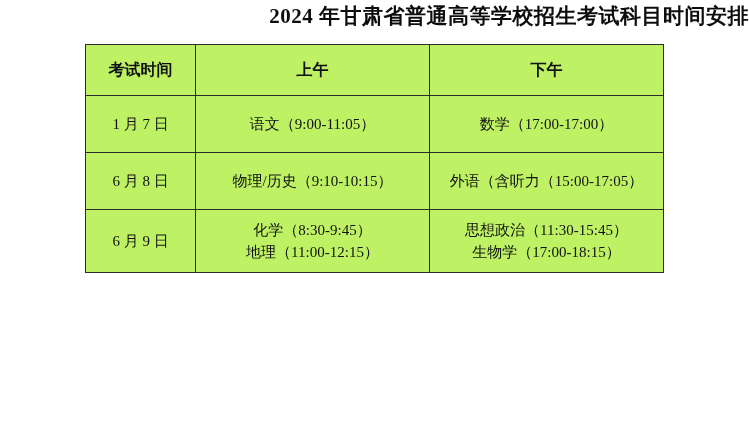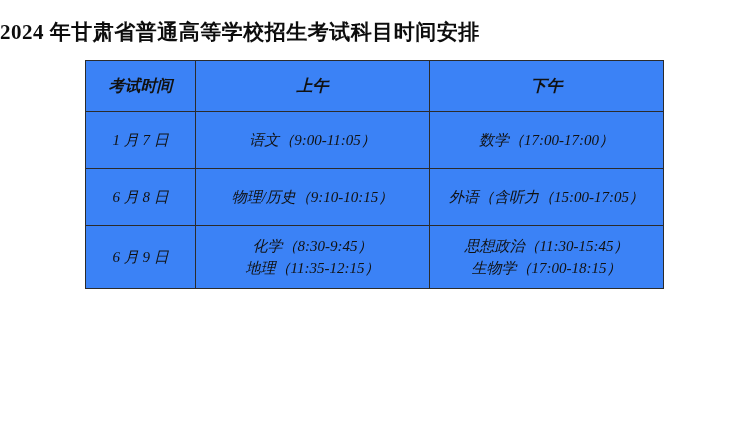--- a/index.html
+++ b/index.html
@@ -14,38 +14,37 @@
     color: #111111;
     overflow: hidden;
   }
   .page {
     position: relative;
     width: 749px;
     height: 421px;
     box-sizing: border-box;
   }
   .doc-title {
-    text-align: left;
+    text-align: right;
     font-size: 21px;
     font-weight: bold;
     letter-spacing: 0.5px;
-    padding-top: 18px;
+    padding-top: 2px;
     padding-bottom: 14px;
     color: #0d0d0d;
   }
   .table-wrap {
     display: flex;
     justify-content: center;
   }
   table.schedule {
     border-collapse: collapse;
     width: 578px;
     table-layout: fixed;
-    background: #3b82f6;
-    font-style: italic;
+    background: #bef264;
   }
   table.schedule td, table.schedule th {
     border: 1px solid #2b2b2b;
     text-align: center;
     vertical-align: middle;
     font-size: 15px;
     font-weight: normal;
     color: #111111;
     padding: 0;
   }
@@ -114,21 +113,21 @@
           </td>
           <td class="cell">
             <span class="line">外语（含听力（15:00-17:05）</span>
           </td>
         </tr>
 
         <tr>
           <td class="cell tall">6 月 9 日</td>
           <td class="cell tall">
             <span class="line">化学（8:30-9:45）</span>
-            <span class="line">地理（11:35-12:15）</span>
+            <span class="line">地理（11:00-12:15）</span>
           </td>
           <td class="cell tall">
             <span class="line">思想政治（11:30-15:45）</span>
             <span class="line">生物学（17:00-18:15）</span>
           </td>
         </tr>
 
 
       </tbody>
     </table>

